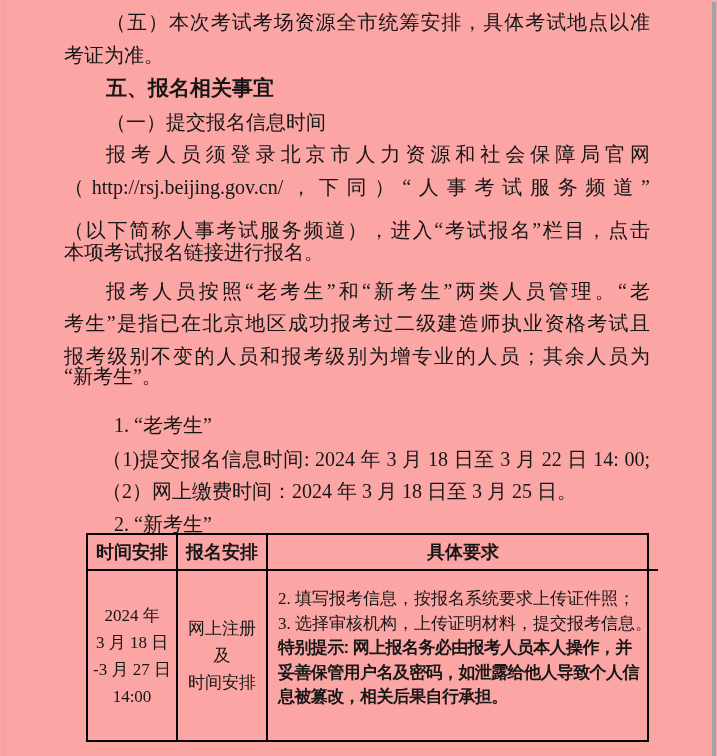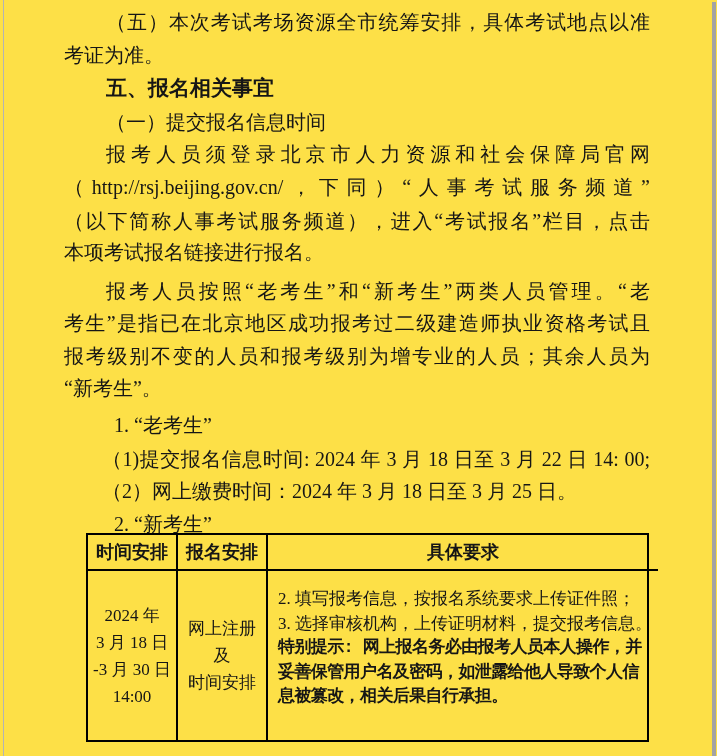--- a/index.html
+++ b/index.html
@@ -1,19 +1,19 @@
 <!DOCTYPE html>
 <html><head>
 <meta charset="utf-8">
 <style>
   html,body{margin:0;padding:0;background:#e8e8e8;}
   .page{
     position:relative;
     width:717px;height:756px;
-    background:#fde047;
+    background:#fca5a5;
     overflow:hidden;
     font-family:"Liberation Serif","DejaVu Serif",serif;
     color:#161616;
   }
   
   .edge-left{position:absolute;left:3px;top:0;width:1px;height:756px;background:#b4b4b4;}
   .edge-right{position:absolute;left:712px;top:2px;width:4px;height:754px;background:#a3a3a3;}
 
   
   .ln{
@@ -45,57 +45,57 @@
     font-family:"Liberation Sans","DejaVu Sans",sans-serif;
     font-weight:bold;font-size:18px;
   }
   .td{display:flex;flex-direction:column;}
   .center{align-items:center;justify-content:center;text-align:center;}
   .td .cl{font-size:17px;line-height:27px;white-space:nowrap;}
   .td3{padding:16px 6px 0 10px;}
   .req{font-size:17px;line-height:24.5px;white-space:nowrap;}
   .notice{
     font-size:17px;line-height:24.5px;white-space:nowrap;
-    font-family:Liberation Mono, monospace;
+    font-family:Liberation Sans, sans-serif;
     font-weight:bold;letter-spacing:-0.6px;
   }
 </style>
 </head>
 <body>
 
 <div class="page">
   <div class="edge-left"></div>
   <div class="edge-right"></div>
 
   <div class="ln indent justify" style="top:10px">（五）本次考试考场资源全市统筹安排，具体考试地点以准</div>
   <div class="ln indent head" style="top:76px">五、报名相关事宜</div>
   <div class="ln" style="top:43px">考证为准。</div>
   <div class="ln indent" style="top:110px">（一）提交报名信息时间</div>
   <div class="ln indent justify" style="top:142px">报考人员须登录北京市人力资源和社会保障局官网</div>
   <div class="ln justify" style="top:175px">（http://rsj.beijing.gov.cn/，下同）“人事考试服务频道”</div>
-  <div class="ln justify" style="top:209px">（以下简称人事考试服务频道），进入“考试报名”栏目，点击</div>
+  <div class="ln justify" style="top:218px">（以下简称人事考试服务频道），进入“考试报名”栏目，点击</div>
   <div class="ln" style="top:240px">本项考试报名链接进行报名。</div>
   <div class="ln indent justify" style="top:279px">报考人员按照“老考生”和“新考生”两类人员管理。“老</div>
   <div class="ln justify" style="top:311px">考生”是指已在北京地区成功报考过二级建造师执业资格考试且</div>
   <div class="ln justify" style="top:344px">报考级别不变的人员和报考级别为增专业的人员；其余人员为</div>
-  <div class="ln" style="top:376px">“新考生”。</div>
+  <div class="ln" style="top:364px">“新考生”。</div>
   <div class="ln num" style="top:413px">1. “老考生”</div>
   <div class="ln pnum justify" style="top:447px">（1)提交报名信息时间: 2024 年 3 月 18 日至 3 月 22 日 14: 00;</div>
   <div class="ln pnum" style="top:479px">（2）网上缴费时间：2024 年 3 月 18 日至 3 月 25 日。</div>
   <div class="ln num" style="top:512px">2. “新考生”</div>
 
   <div class="rtable">
     <div class="cell th">时间安排</div>
     <div class="cell th">报名安排</div>
     <div class="cell th last">具体要求</div>
 
     <div class="cell td center">
       <div class="cl">2024 年</div>
       <div class="cl">3 月 18 日</div>
-      <div class="cl">-3 月 30 日</div>
+      <div class="cl">-3 月 27 日</div>
       <div class="cl">14:00</div>
     </div>
 
     <div class="cell td center">
       <div class="cl">网上注册</div>
       <div class="cl">及</div>
       <div class="cl">时间安排</div>
     </div>
 
     <div class="cell td td3 last">

